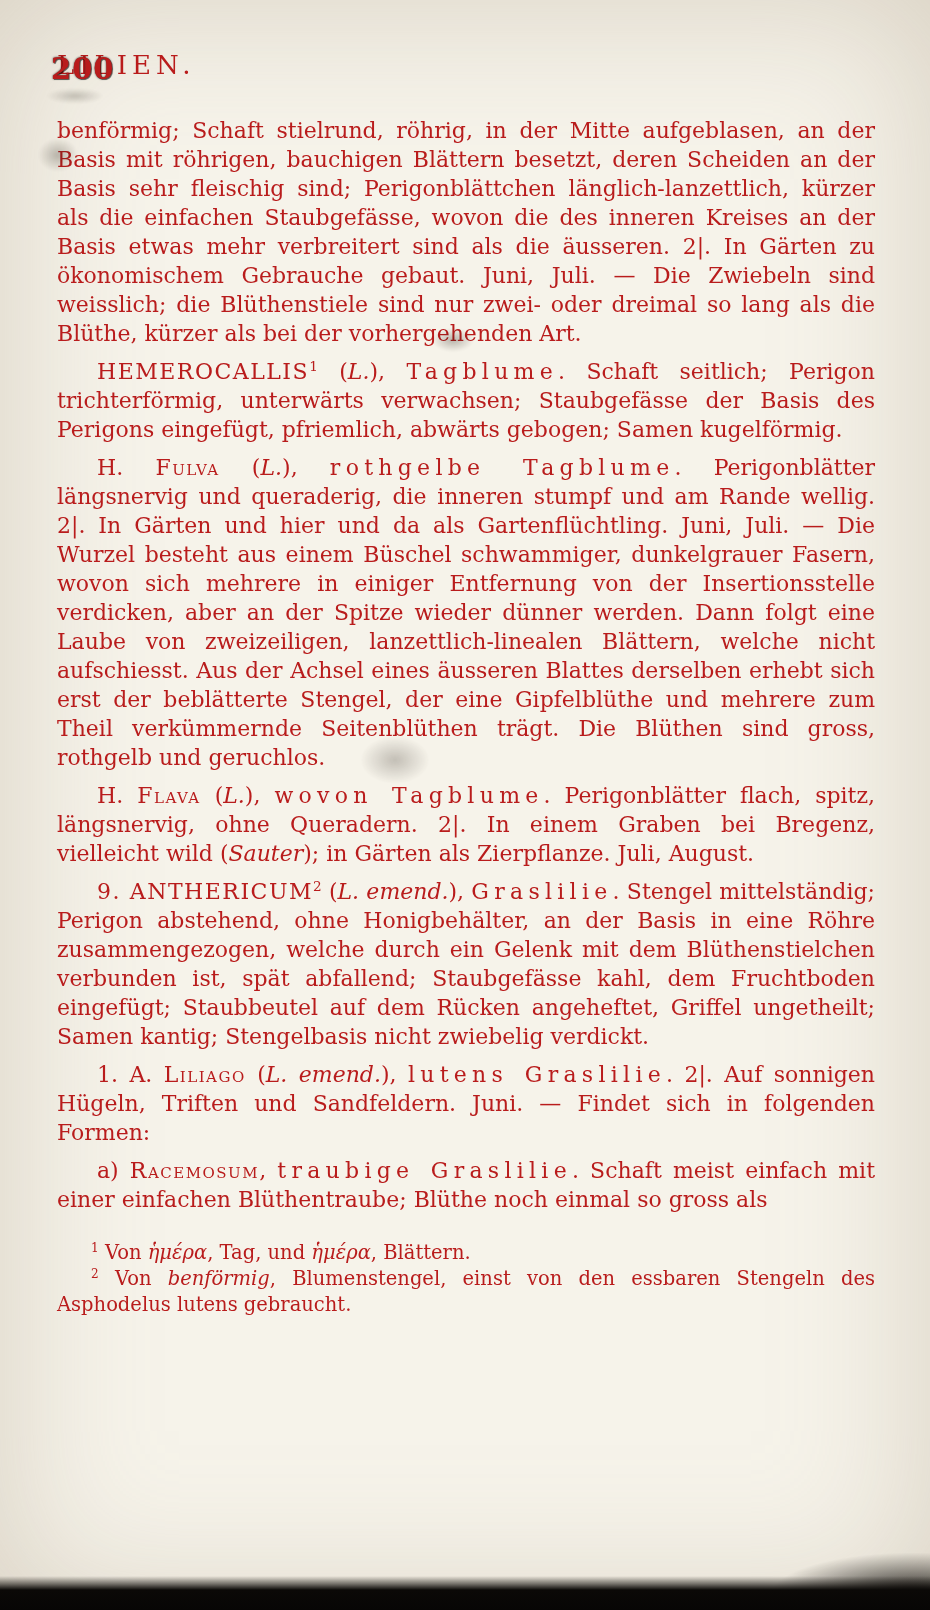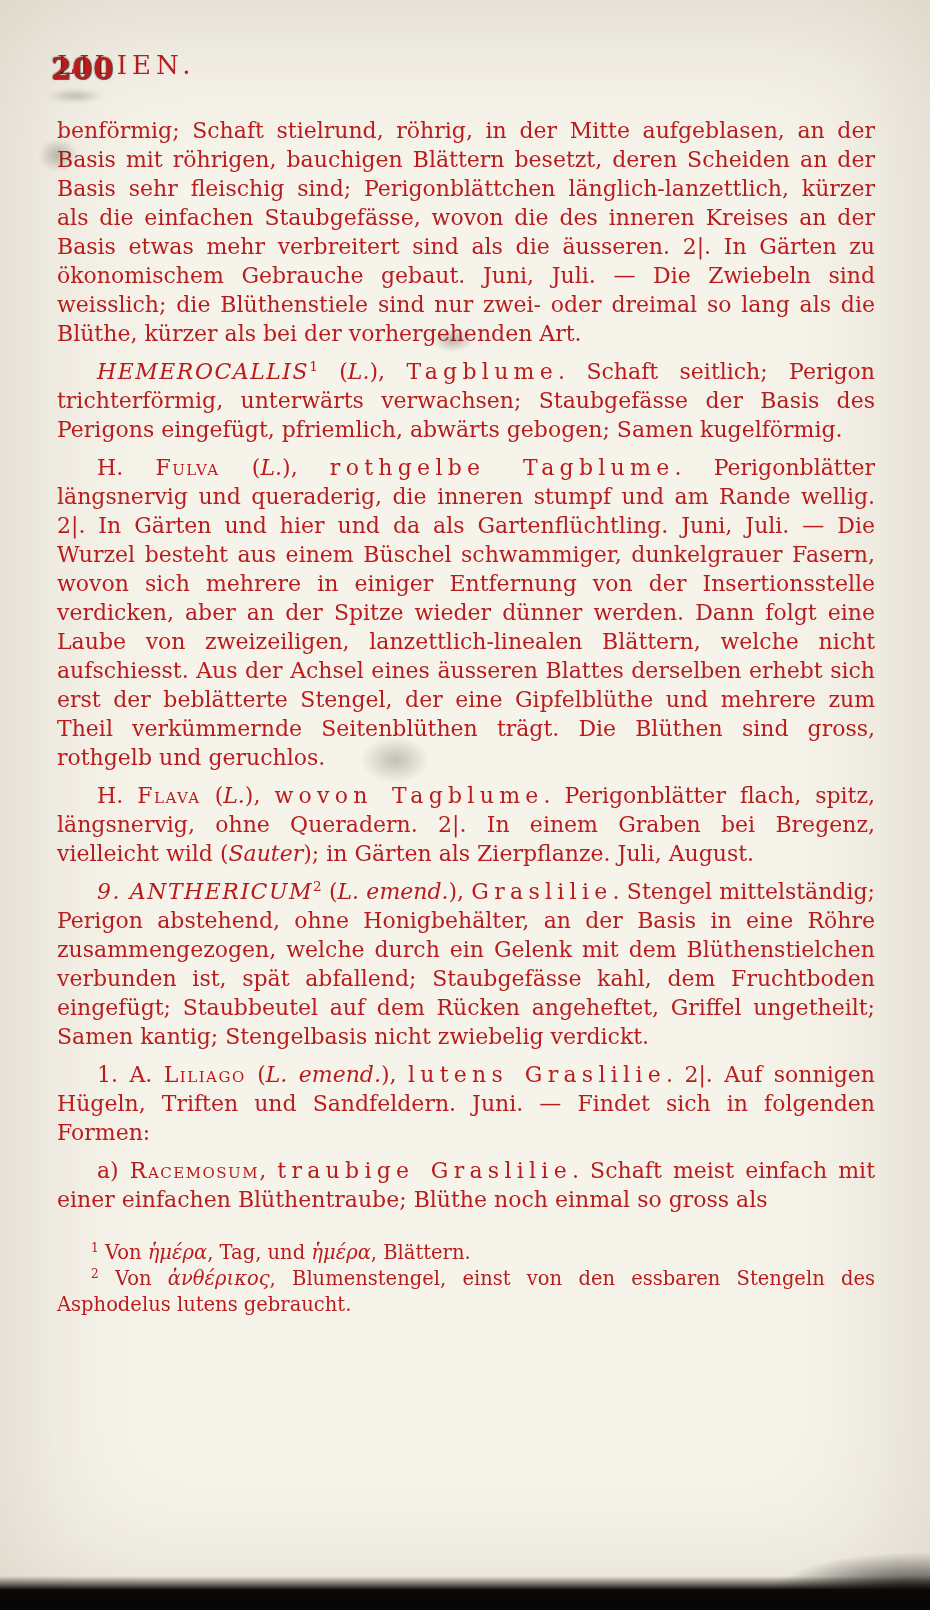--- a/index.html
+++ b/index.html
@@ -26,21 +26,21 @@
     text-align: left; font-size: 26px; letter-spacing: 5px;
   }
 
   .para {
     margin: 9px 0 8px 0;
     font-size: 22px;
     line-height: 29px;
     text-align: justify;
   }
   .indent { text-indent: 40px; }
-  .caps { letter-spacing: 1.5px; font-style: italic; }
+  .caps { letter-spacing: 1.5px; }
   .sc { font-variant: small-caps; letter-spacing: 1.5px; }
   .sp { letter-spacing: 0.24em; }
   .it { font-style: italic; }
   .gr { font-style: italic; }
   .sup { font-size: 0.62em; vertical-align: super; line-height: 0; }
 
   .footnotes { margin-top: 26px; font-size: 19.5px; line-height: 26px; }
   .footnote { margin: 0; text-indent: 34px; text-align: justify; }
 
   .smudge {
@@ -105,21 +105,21 @@
         <span>a) </span><span class="sc">Racemosum</span><span>, </span><span class="sp">traubige Graslilie</span><span>. Schaft meist einfach mit einer einfachen Blüthentraube; Blüthe noch einmal so gross als</span>
       </p>
 
     </div>
 
     <div class="footnotes">
       <p class="footnote">
         <span class="sup">1</span><span> Von </span><span class="gr">ἡμέρα</span><span>, Tag, und </span><span class="gr">ἡμέρα</span><span>, Blättern.</span>
       </p>
       <p class="footnote">
-        <span class="sup">2</span><span> Von </span><span class="gr">ἀνθέρικος</span><span>, Blumenstengel, einst von den essbaren Stengeln des Asphodelus lutens gebraucht.</span>
+        <span class="sup">2</span><span> Von </span><span class="gr">benförmig</span><span>, Blumenstengel, einst von den essbaren Stengeln des Asphodelus lutens gebraucht.</span>
       </p>
     </div>
 
   </div>
 
   <div class="smudge smudge-1"></div>
   <div class="smudge smudge-2"></div>
   <div class="smudge smudge-3"></div>
   <div class="smudge smudge-4"></div>
   <div class="scan-bar-right"></div>

